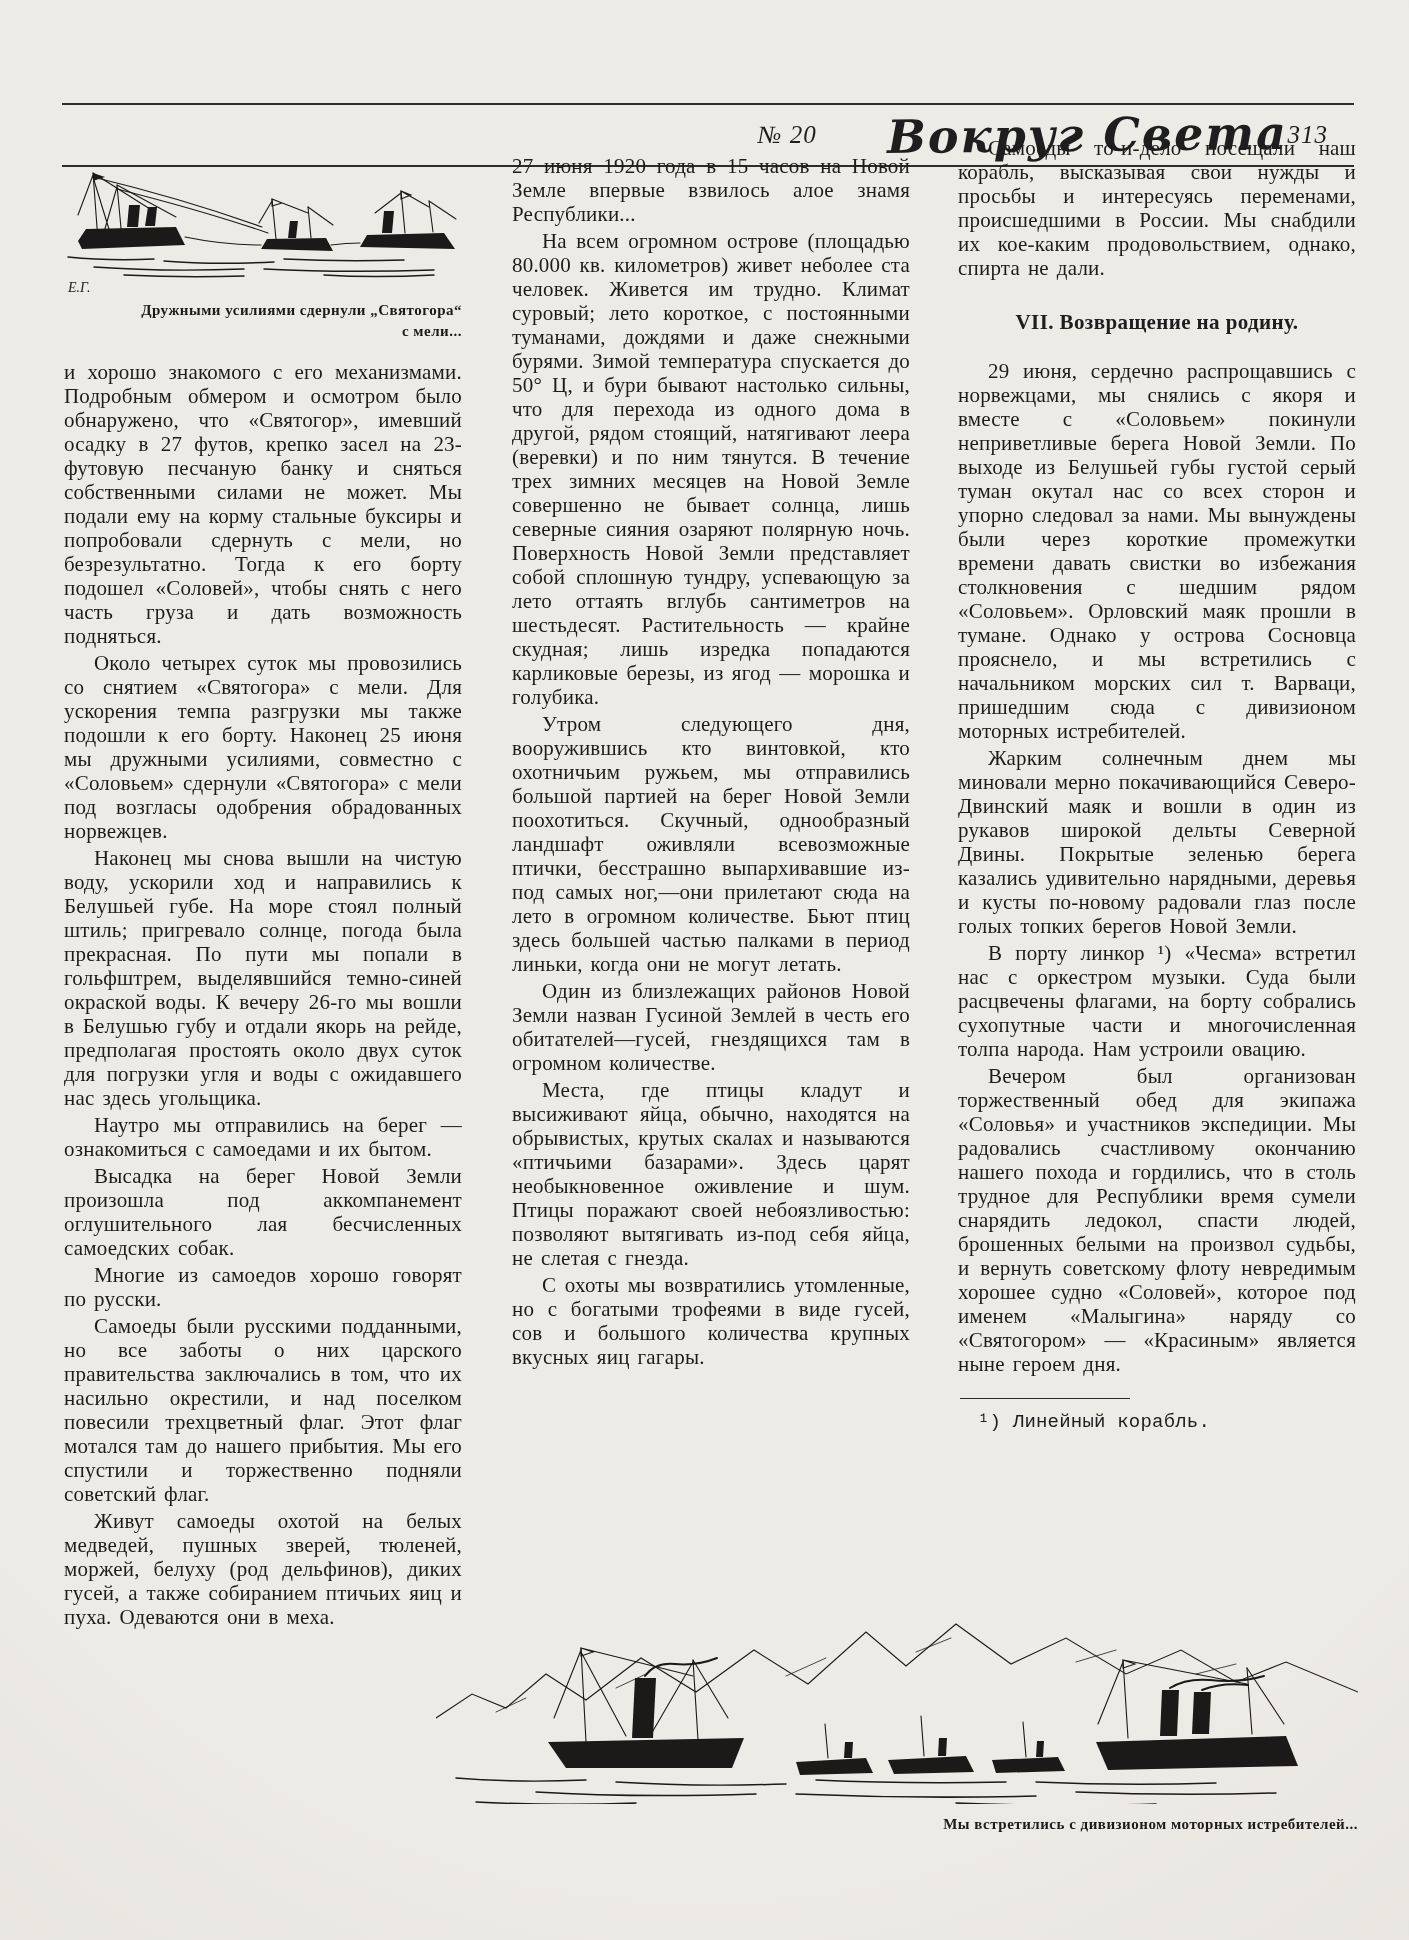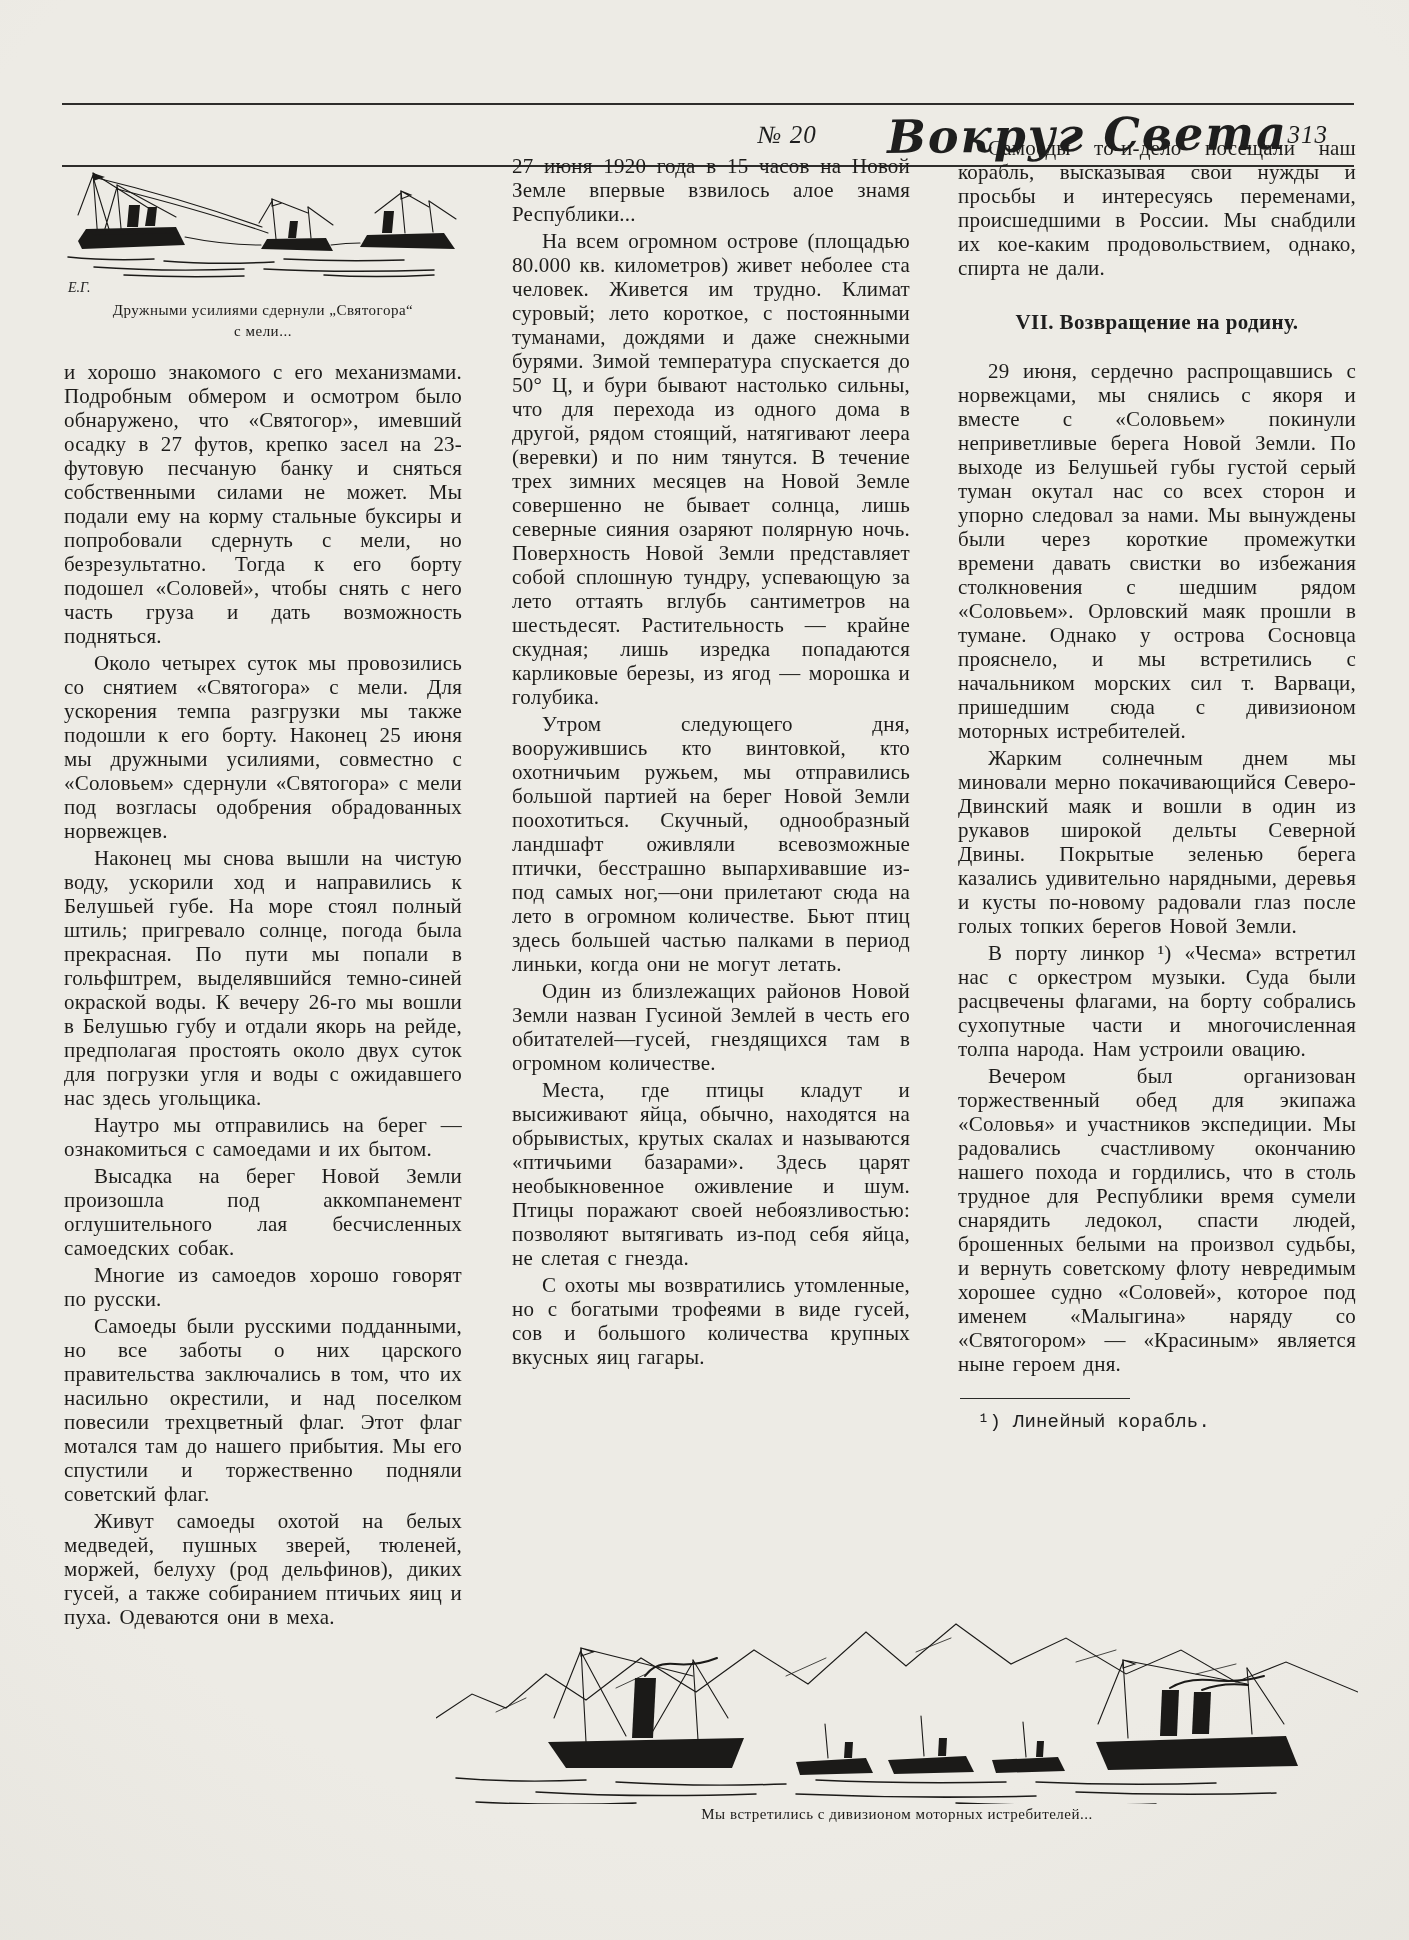--- a/index.html
+++ b/index.html
@@ -26,31 +26,31 @@
   .para{
     margin:0 0 3px 0;font-size:21px;line-height:24px;text-align:justify;
     letter-spacing:0.2px;word-spacing:2.5px;text-indent:30px;color:#1d1c1a;
   }
   .flush-first .para:first-child{text-indent:0;}
   .top-figure{margin:4px 0 18px 0;}
   .top-illo{width:100%;height:132px;display:block;}
   .bottom-illo{width:100%;height:238px;display:block;}
   .signature{font-style:italic;font-size:14px;margin:-4px 0 4px 4px;color:#222;}
   .illo-caption{
-    font-weight:normal;font-size:15px;line-height:1.4;text-align:center;
+    font-weight:bold;font-size:15px;line-height:1.4;text-align:right;
     letter-spacing:0.5px;color:#1c1b19;
   }
   .section-heading{
     font-size:21px;font-weight:bold;text-align:center;
     margin:30px 0 24px 0;letter-spacing:0.4px;
   }
   .footnote-rule{width:170px;border-top:1.6px solid #2a2a28;margin:22px 0 12px 2px;}
   .footnote{font-size:19px;margin:0;text-indent:20px;letter-spacing:0.2px;font-family:Liberation Mono, monospace;}
   .bottom-figure{position:absolute;left:436px;top:1566px;width:922px;margin:0;}
-  .bottom-figure .illo-caption{}
+  .bottom-figure .illo-caption{margin-top:10px;}
   figure{margin:0;}
   svg .ink{stroke:#1b1a18;fill:none;stroke-width:1.1;stroke-linecap:round;}
   svg .fill{fill:#1b1a18;stroke:none;}
   svg .water{stroke:#1b1a18;fill:none;stroke-width:1.5;stroke-linecap:round;}
 </style>
 </head>
 <body>
 
 <div class="page">
 

